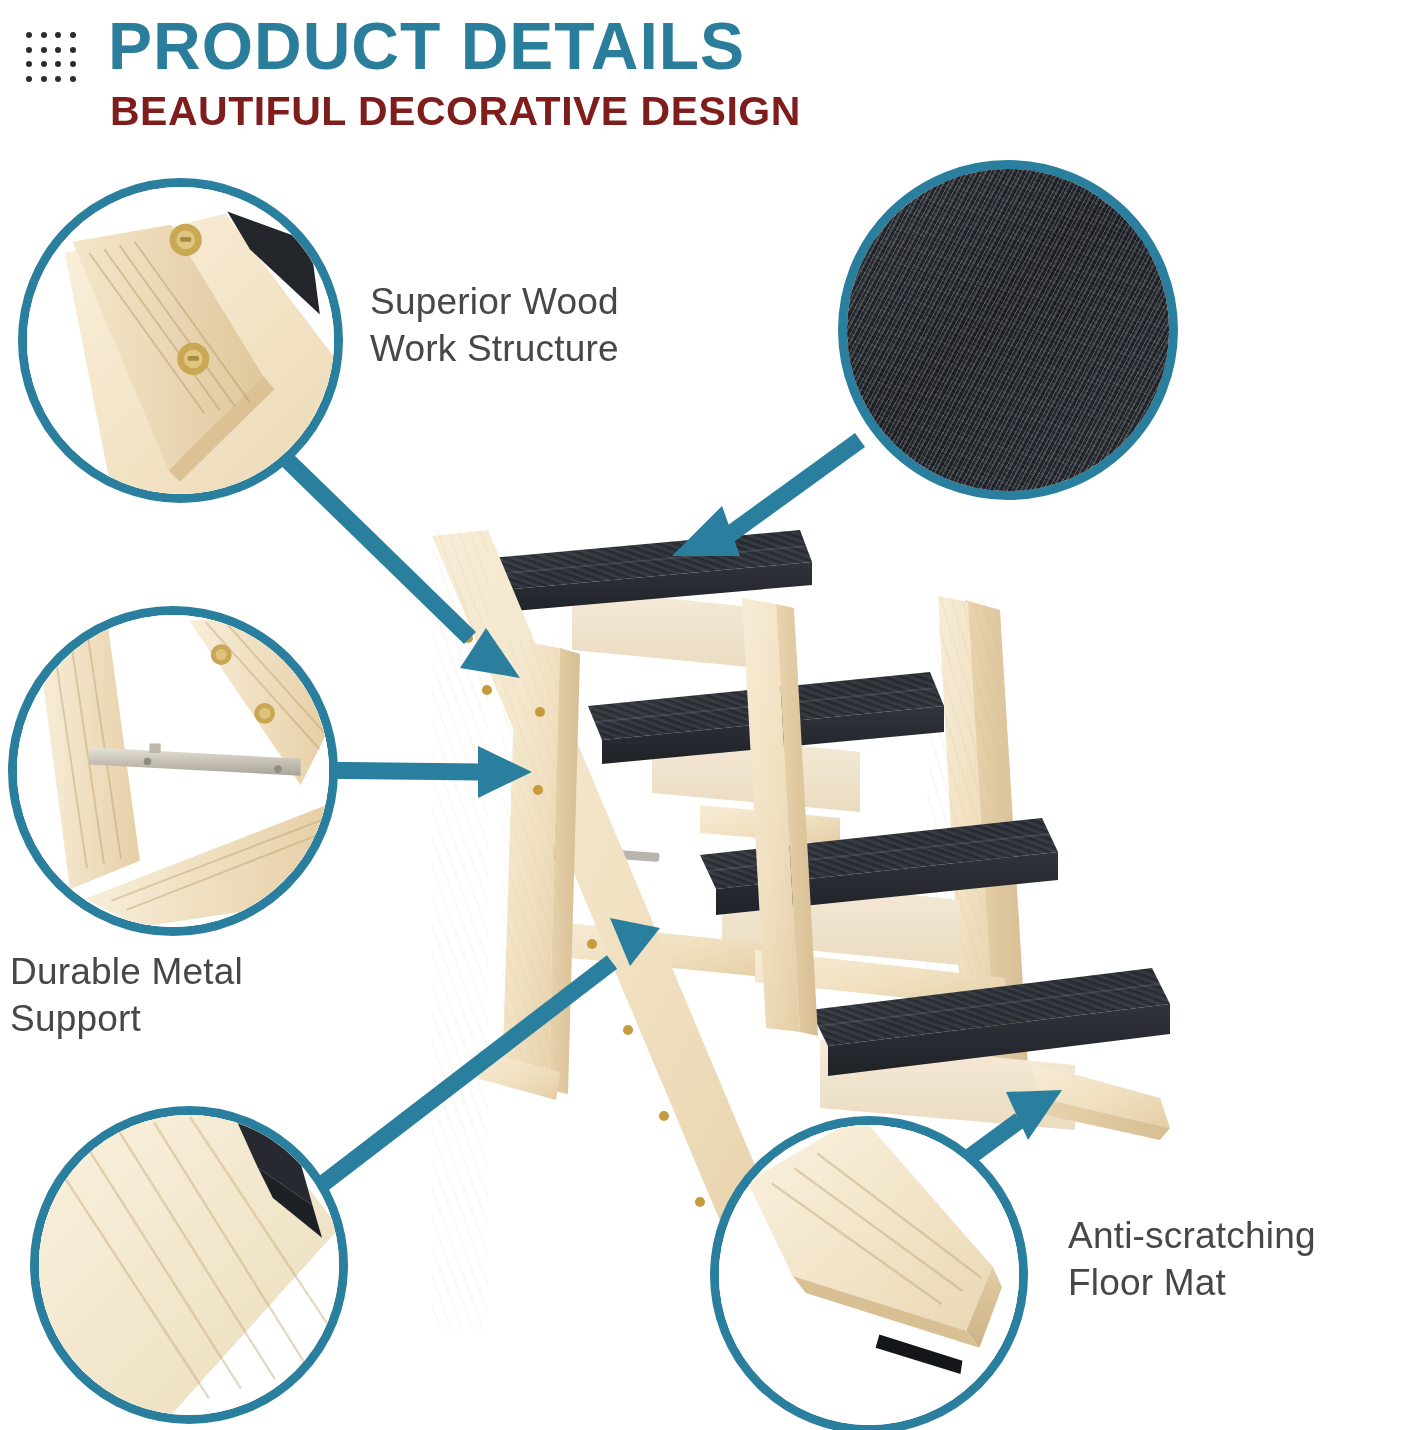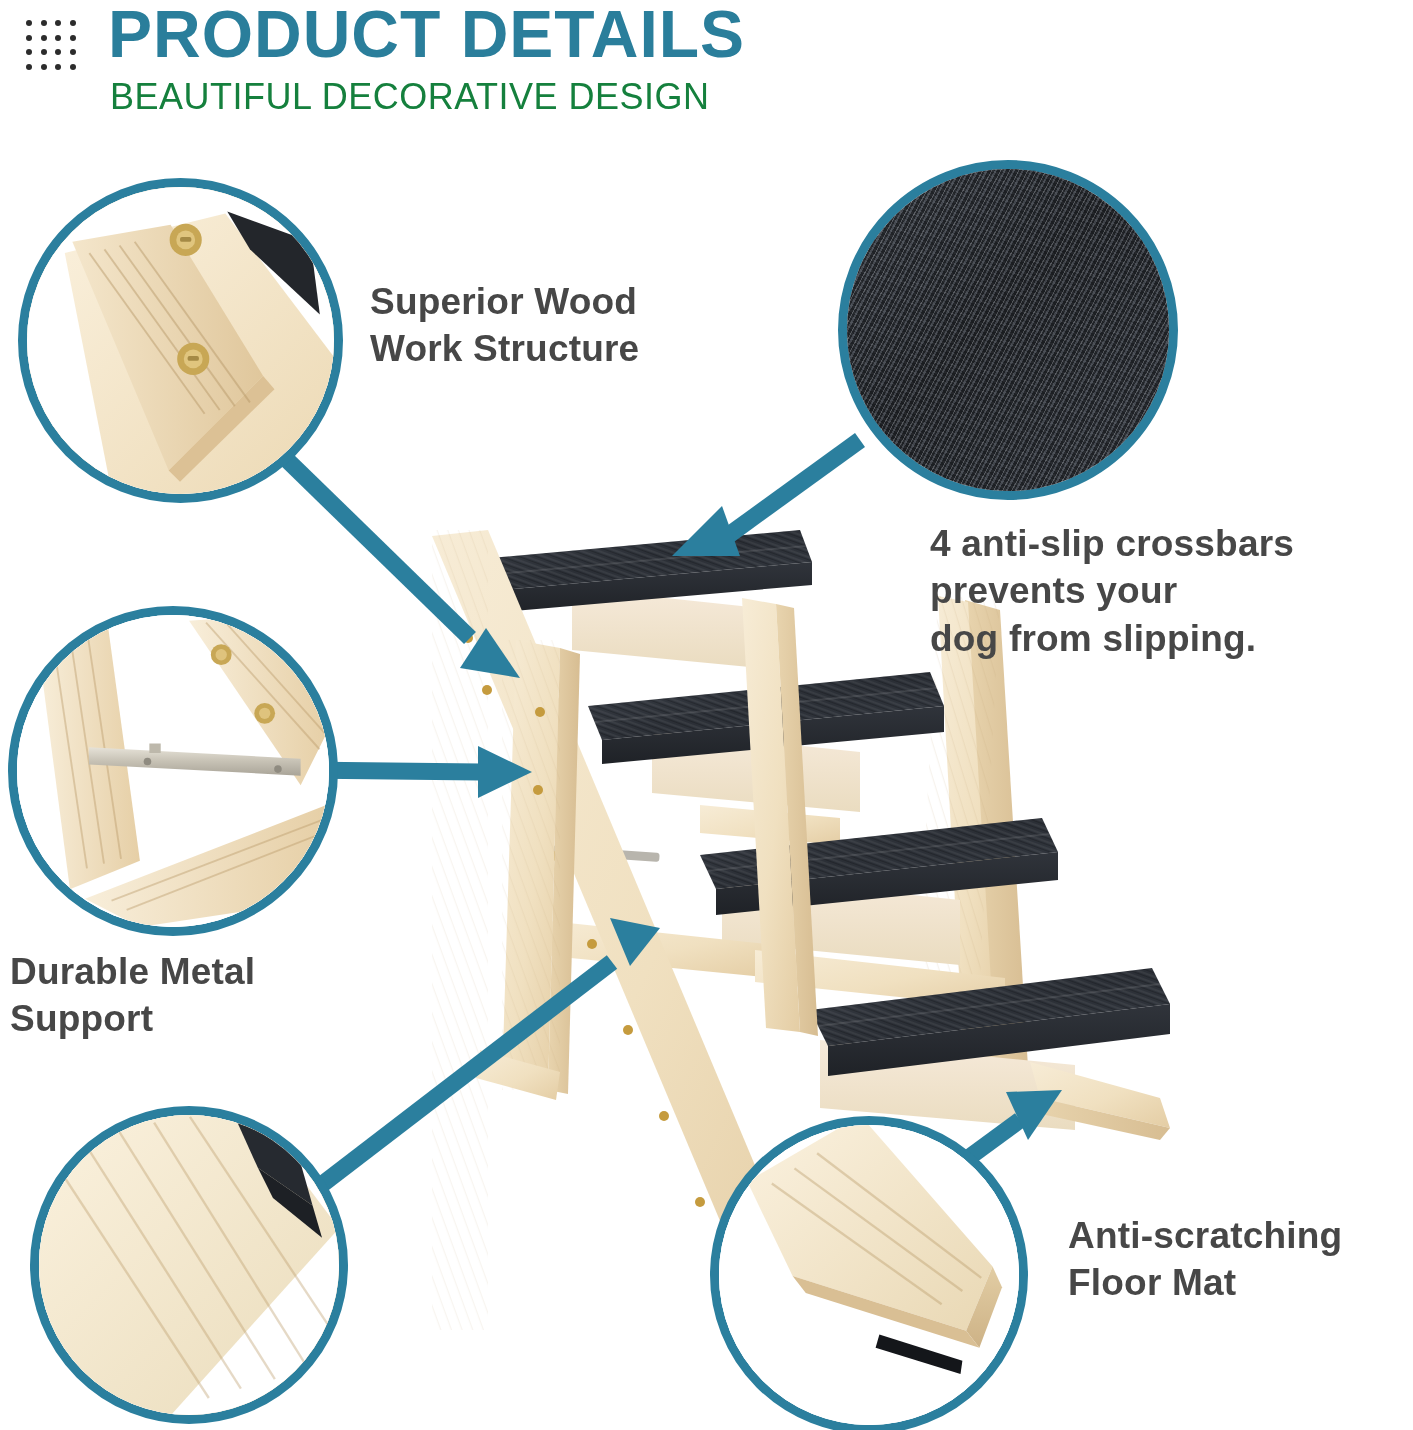--- a/index.html
+++ b/index.html
@@ -14,21 +14,21 @@
     position: relative;
     width: 1413px;
     height: 1430px;
     background: #ffffff;
     overflow: hidden;
   }
 
   
   #header {
     position: absolute;
-    left: 0; top: 0;
+    left: 0; top: 12px;
     width: 1413px;
     height: 130px;
   }
   #dot-grid {
     position: absolute;
     left: 22px;
     top: 16px;
     width: 58px;
     height: 58px;
     display: grid;
@@ -52,24 +52,24 @@
     font-weight: bold;
     letter-spacing: 1px;
     color: #2a7e9b;
     white-space: nowrap;
     line-height: 1.1;
   }
   #subtitle {
     position: absolute;
     left: 110px;
     top: 76px;
-    font-size: 36px;
-    font-weight: normal;
+    font-size: 41px;
+    font-weight: bold;
     letter-spacing: 0.5px;
-    color: #15803d;
+    color: #7f1d1d;
     white-space: nowrap;
   }
 
   
   .callout-circle {
     position: absolute;
     border-radius: 50%;
     border: 9px solid #2b7f9e;
     box-sizing: border-box;
     overflow: hidden;
@@ -123,21 +123,20 @@
   }
 
   
   .label {
     position: absolute;
     color: #474747;
     font-size: 37px;
     line-height: 1.28;
     letter-spacing: 0.2px;
     white-space: pre-line;
-    font-weight: bold;
   }
 
   
   #arrows-layer, #product-layer {
     position: absolute;
     left: 0; top: 0;
     width: 1413px;
     height: 1430px;
     pointer-events: none;
   }
@@ -351,23 +350,20 @@
         </g>
       </svg>
     </div>
   </div>
   <div class="label" style="left:370px; top:278px; width:400px;">Superior Wood
 Work Structure</div>
 
   <div class="callout-circle" style="left:838px; top:160px; width:340px; height:340px;">
     <div class="circle-inner carpet-fill"></div>
   </div>
-  <div class="label" style="left:930px; top:520px; width:460px;">4 anti-slip crossbars
-prevents your
-dog from slipping.</div>
 
   <div class="callout-circle" style="left:8px; top:606px; width:330px; height:330px;">
     <div class="circle-inner" style="background:#ffffff;">
       <svg viewBox="0 0 330 330" width="100%" height="100%" xmlns="http://www.w3.org/2000/svg">
         <defs>
           <linearGradient id="c3w" x1="0" y1="0" x2="1" y2="0">
             <stop offset="0%" stop-color="#f8eeda"></stop>
               <stop offset="100%" stop-color="#e6cfa6"></stop>
           </linearGradient>
           <linearGradient id="c3m" x1="0" y1="0" x2="0" y2="1">

